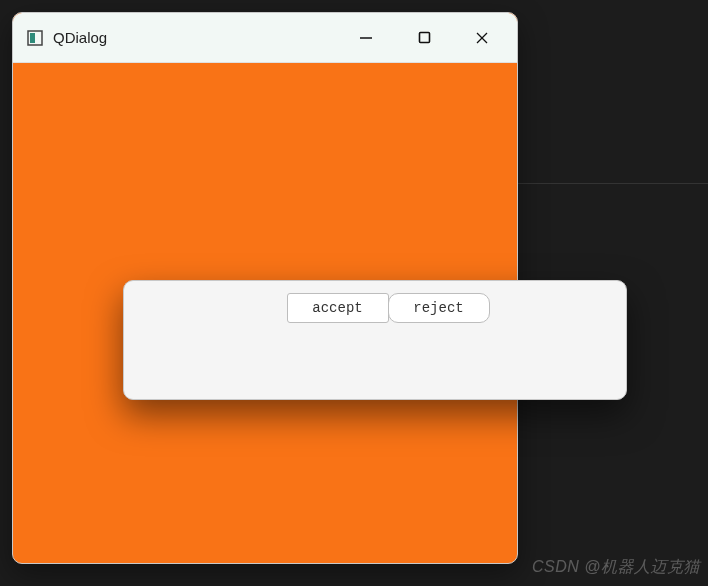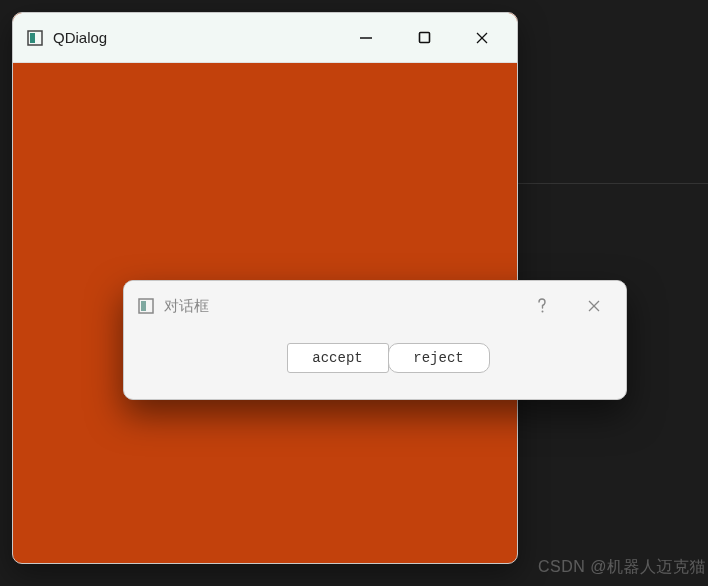--- a/index.html
+++ b/index.html
@@ -19,21 +19,21 @@
       height: 1px;
       background: #333;
     }
     
     .main-window {
       position: absolute;
       left: 12px;
       top: 12px;
       width: 506px;
       height: 552px;
-      background: #c2410c;
+      background: #f97316;
       border: 1px solid #c8c8c8;
       border-radius: 10px;
       box-shadow: 0 10px 30px rgba(0,0,0,0.4);
       overflow: hidden;
     }
     .titlebar {
       height: 50px;
       background: #f2f8f5;
       display: flex;
       align-items: center;
@@ -114,25 +114,26 @@
       font-family: Consolas, "Courier New", monospace;
       color: #333;
       cursor: pointer;
       display: flex;
       align-items: center;
       justify-content: center;
     }
     .push-btn + .push-btn { margin-left: -1px; border-radius: 10px; }
     .watermark {
       position: absolute;
-      right: 2px;
+      right: 8px;
       bottom: 8px;
       font-size: 16px;
       color: rgba(255,255,255,0.28);
       letter-spacing: 0.5px;
+      font-style: italic;
     }
   </style>
 </head>
 <body>
 
 <div class="dark-divider"></div>
 
 <div class="main-window">
   <div class="titlebar">
     <span class="titlebar-icon">
@@ -158,43 +159,20 @@
             <line x1="2" y1="2" x2="12" y2="12" stroke-width="1.3"></line>
             <line x1="12" y1="2" x2="2" y2="12" stroke-width="1.3"></line>
           </svg>
       </div>
     </div>
   </div>
   <div class="main-body"></div>
 </div>
 
 <div class="dialog-window">
-  <div class="titlebar" style="background:#f5f5f5;border-bottom:none;">
-    <span class="titlebar-icon">
-      <svg width="16" height="16" viewBox="0 0 16 16">
-        <rect x="1" y="1" width="14" height="14" fill="none" stroke="#888" stroke-width="1.5"></rect>
-        <rect x="3" y="3" width="5" height="10" fill="#7fa8a0"></rect>
-      </svg>
-    </span>
-    <span class="dialog-title">对话框</span>
-    <div class="win-controls">
-      <div class="dlg-btn">
-        <svg width="14" height="18" viewBox="0 0 14 18">
-          <path d="M4 5 Q4 2 7 2 Q10 2 10 5 Q10 7.5 7.5 8.5 L7.5 11" fill="none" stroke="#888" stroke-width="1.4" stroke-linecap="round"></path>
-          <circle cx="7.5" cy="14.5" r="1" fill="#888"></circle>
-        </svg>
-      </div>
-      <div class="dlg-btn">
-        <svg width="14" height="14" viewBox="0 0 14 14">
-            <line x1="2" y1="2" x2="12" y2="12" stroke="#888" stroke-width="1.3"></line>
-            <line x1="12" y1="2" x2="2" y2="12" stroke="#888" stroke-width="1.3"></line>
-          </svg>
-      </div>
-    </div>
-  </div>
   <div class="dialog-body">
     <div class="button-row">
       <div class="push-btn">accept</div>
       <div class="push-btn">reject</div>
     </div>
   </div>
 </div>
 
 <div class="watermark">CSDN @机器人迈克猫</div>
 

